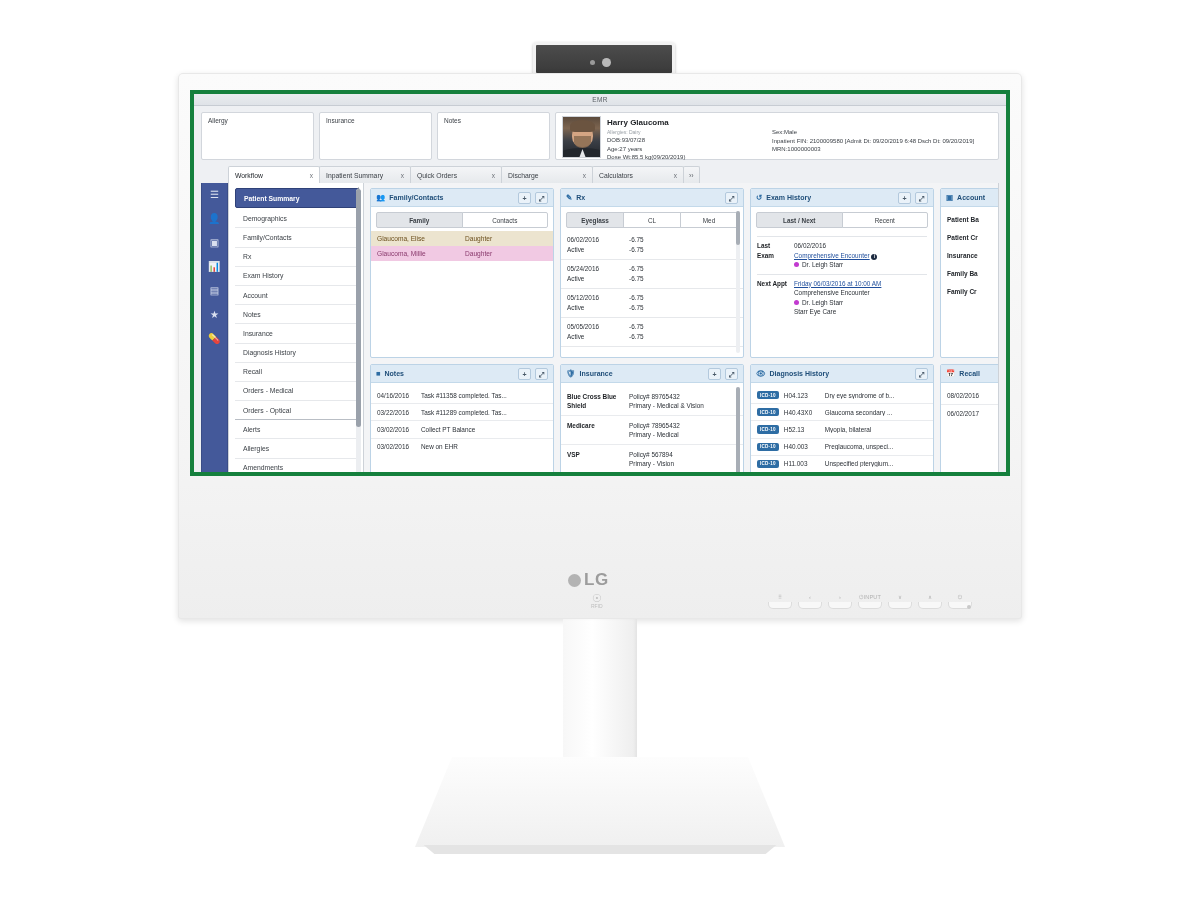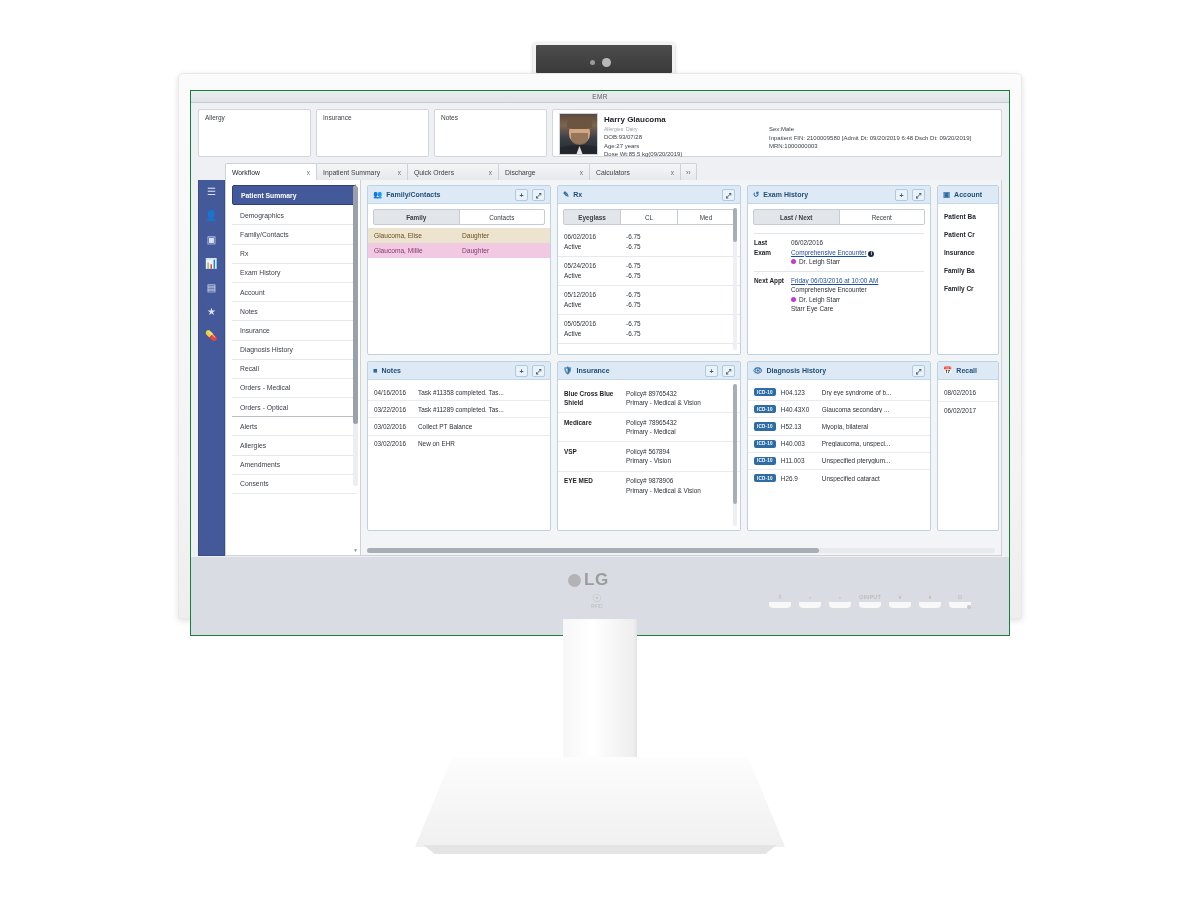--- a/index.html
+++ b/index.html
@@ -28,23 +28,23 @@
     border-radius: 50%; background: #9a9a9a;
   }
 
   .bezel {
     position: absolute; left: 178px; top: 73px; width: 844px; height: 546px;
     background: linear-gradient(180deg,#fbfbfb 0%,#f4f4f4 70%, #eeeeee 100%);
     border-radius: 5px 5px 3px 3px;
     box-shadow: 0 2px 6px rgba(0,0,0,.12), inset 0 0 0 1px #e8e8e8;
   }
   .screen {
-    position: absolute; left: 190px; top: 90px; width: 820px; height: 546px;
+    position: absolute; left: 190px; top: 90px; width: 820px; height: 386px;
     background: #d9dde3;
-    border: 1px solid #15803d;
+    border: 4px solid #15803d;
     overflow: hidden;
   }
   .chinbar { position: absolute; left: 178px; top: 556px; width: 844px; height: 63px; }
   .lg-logo {
     position: absolute; left: 568px; top: 570px;
     font-size: 17px; font-weight: bold; color: #9c9c9c; letter-spacing: .5px;
     display: flex; align-items: center; gap: 3px;
   }
   .lg-logo .lgcircle {
     width: 13px; height: 13px; border-radius: 50%;

